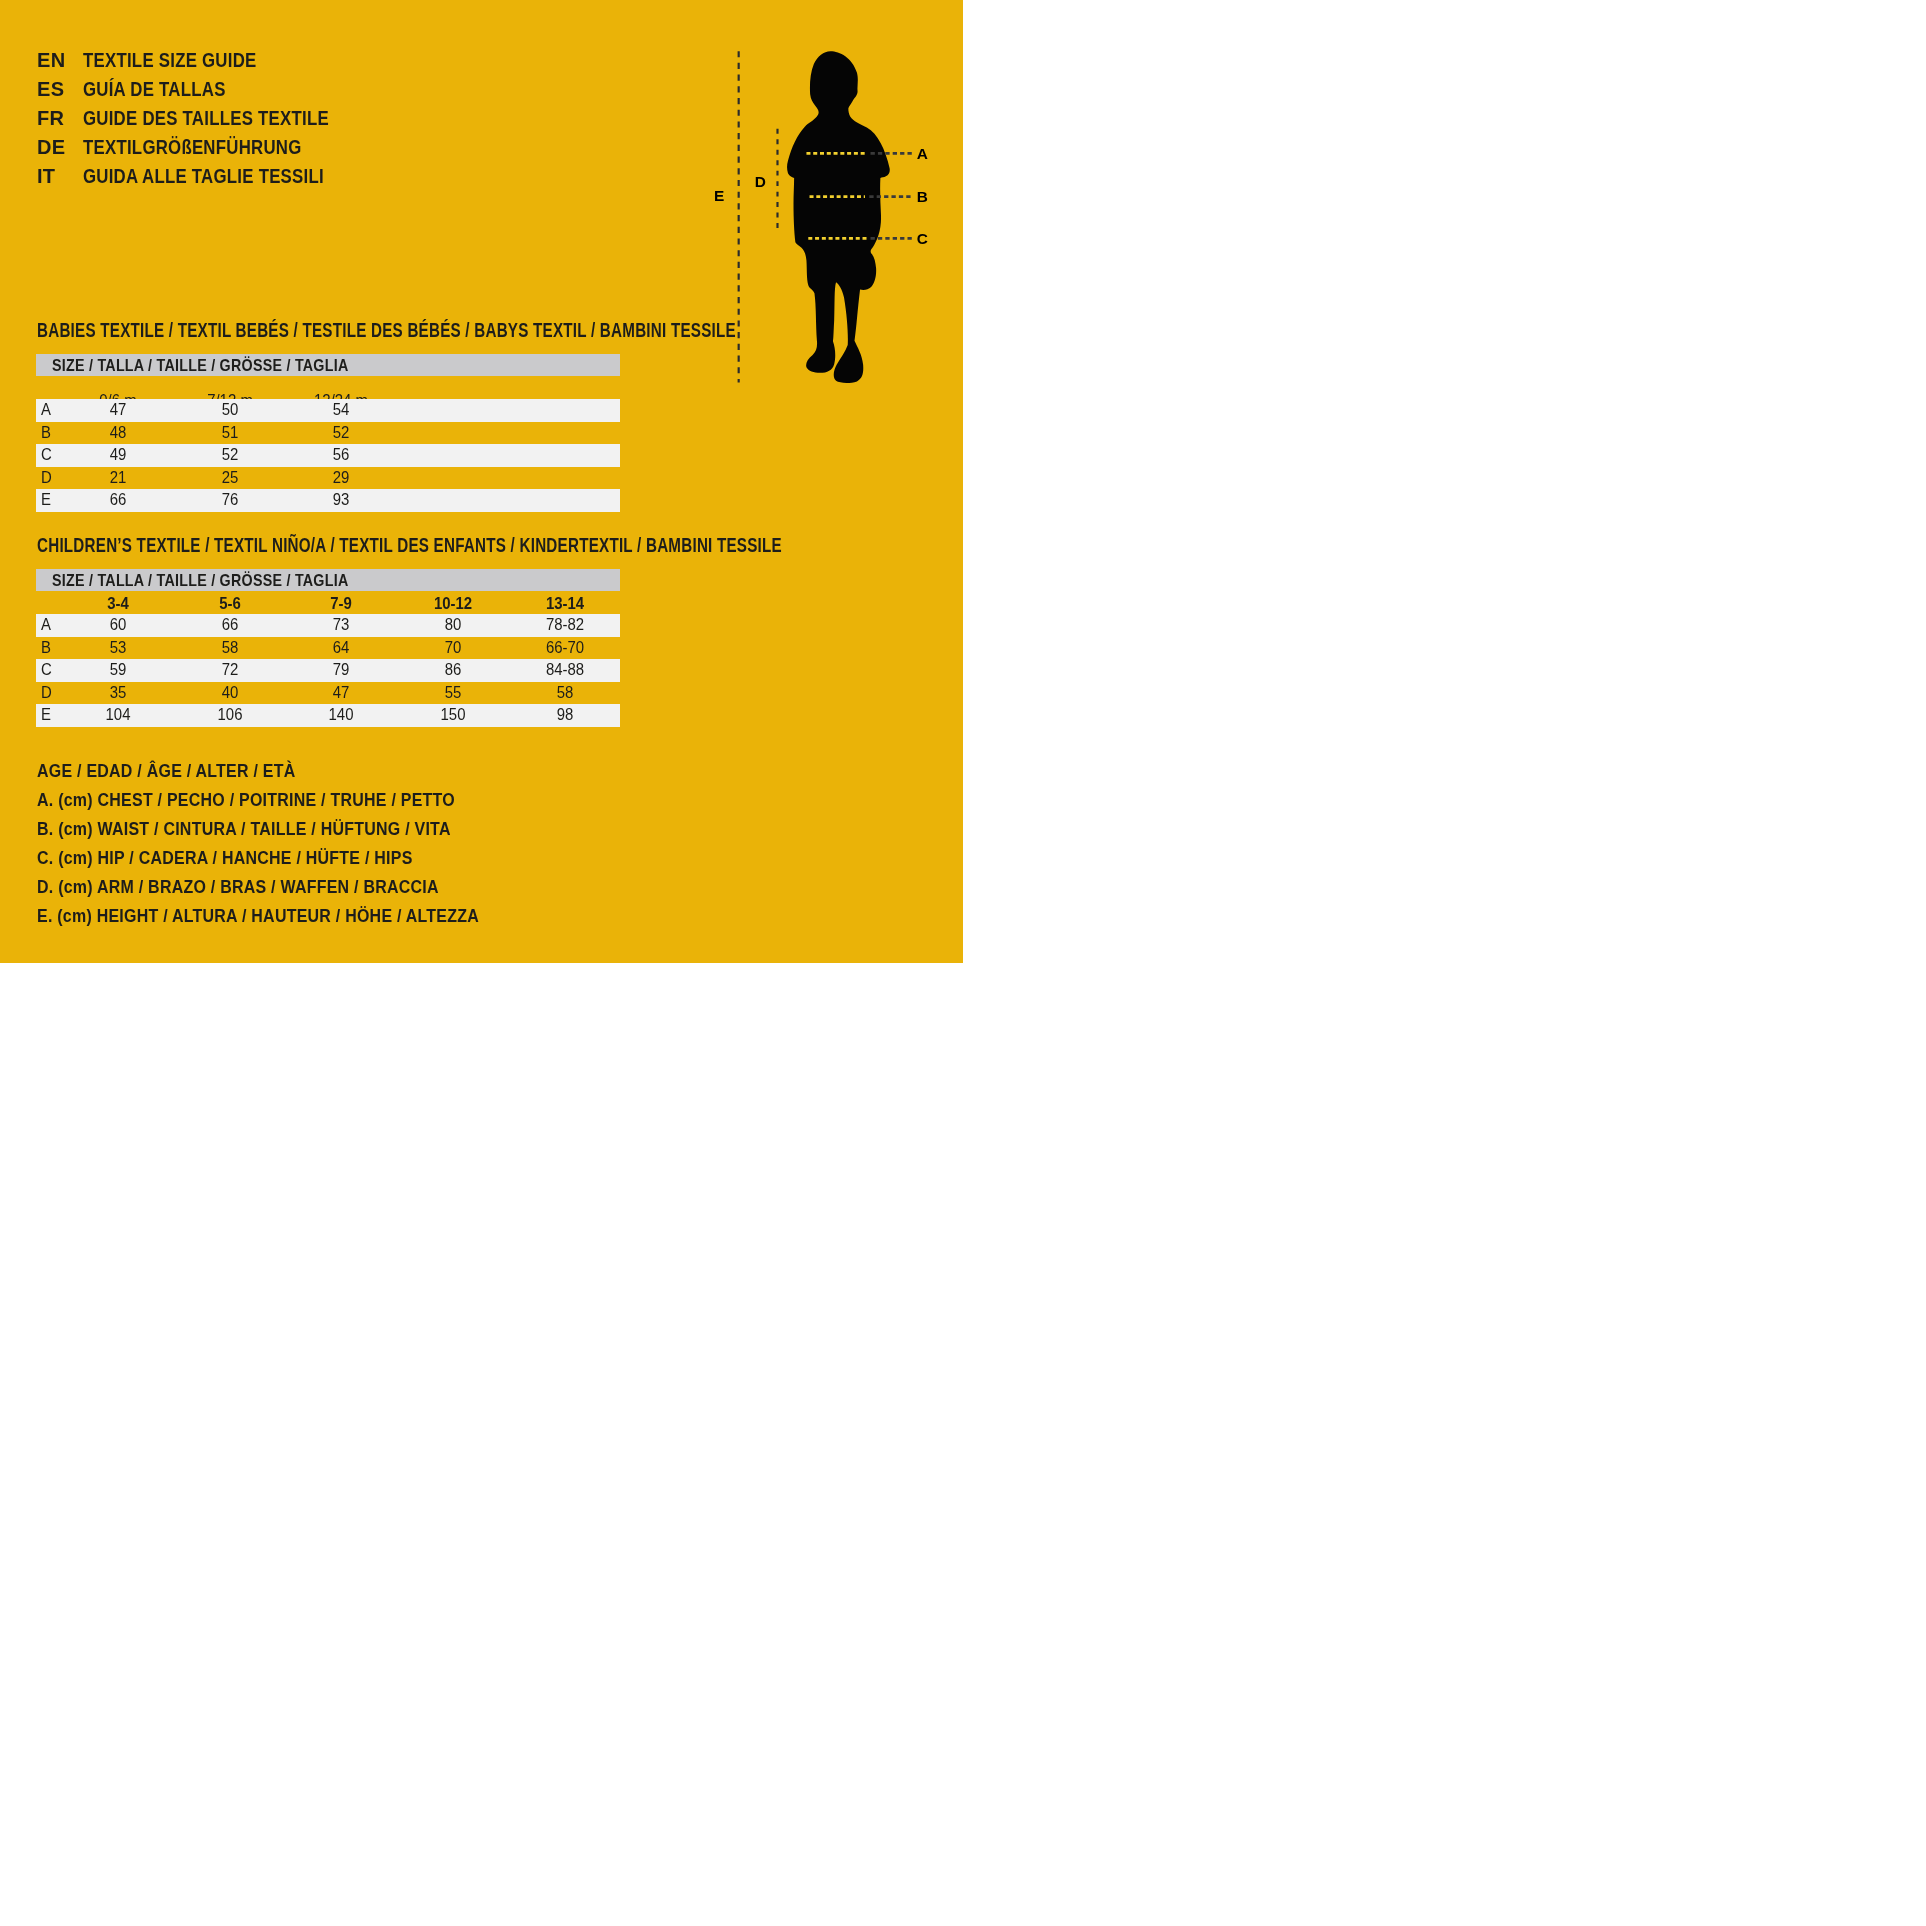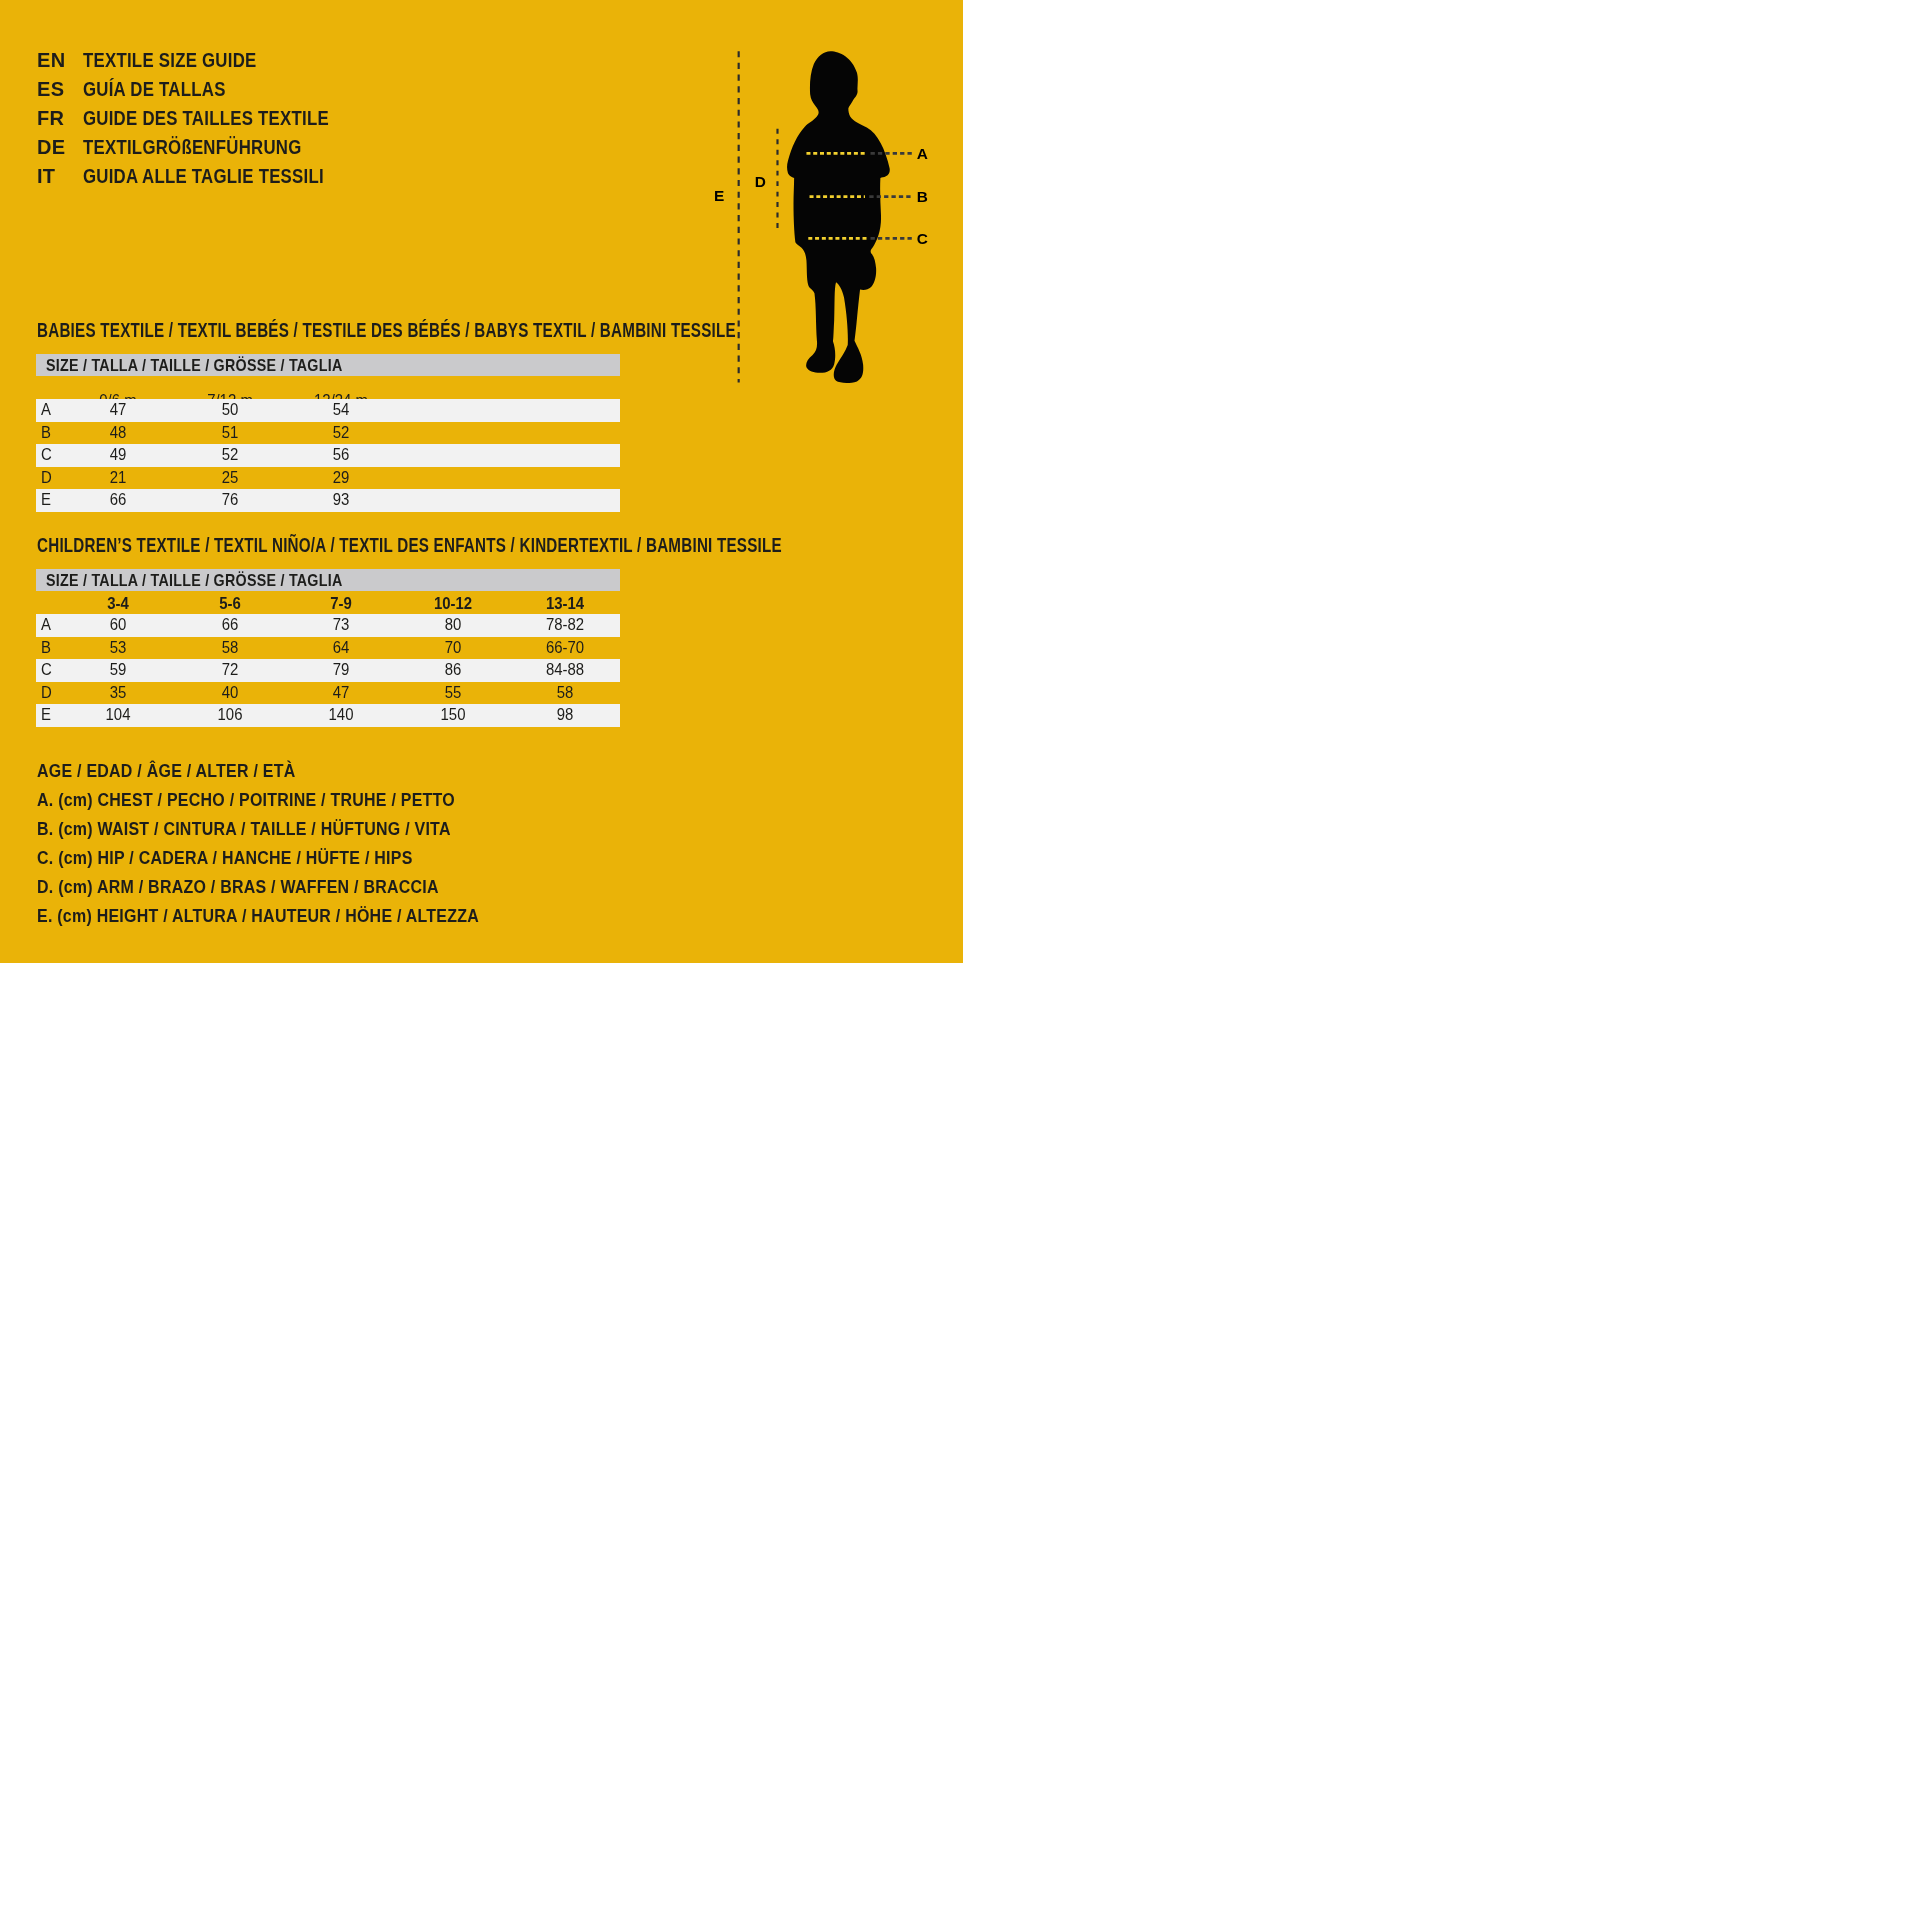--- a/index.html
+++ b/index.html
@@ -17,21 +17,21 @@
   .lang-code{display:inline-block;width:46px;vertical-align:top;}
   .lang-title{vertical-align:top;}
 
   
   .sec-title{left:37px;font-size:20px;font-weight:700;line-height:25px;letter-spacing:0.3px;}
   .babies-title{top:318px;}
   .children-title{top:533px;}
 
   
   .size-bar{left:36px;width:584px;height:22px;background:#cacacc;line-height:23px;
-            font-size:17px;font-weight:700;padding-left:10px;box-sizing:border-box;letter-spacing:0.3px;}
+            font-size:17px;font-weight:700;padding-left:16px;box-sizing:border-box;letter-spacing:0.3px;}
   .babies-bar{top:354px;}
   .children-bar{top:569px;}
 
   
   .trow{position:absolute;left:36px;width:584px;height:22.5px;line-height:22.5px;font-size:16.6px;}
   .stripe{background:#f2f2f2;}
   .rlabel{position:absolute;left:5px;transform:scaleX(0.9);transform-origin:0 50%;}
   .cell{position:absolute;width:86px;text-align:center;transform:scaleX(0.9);}
   .c1{left:39px;} .c2{left:151px;} .c3{left:262px;} .c4{left:374px;} .c5{left:486px;}
   .heads{background:transparent;}

